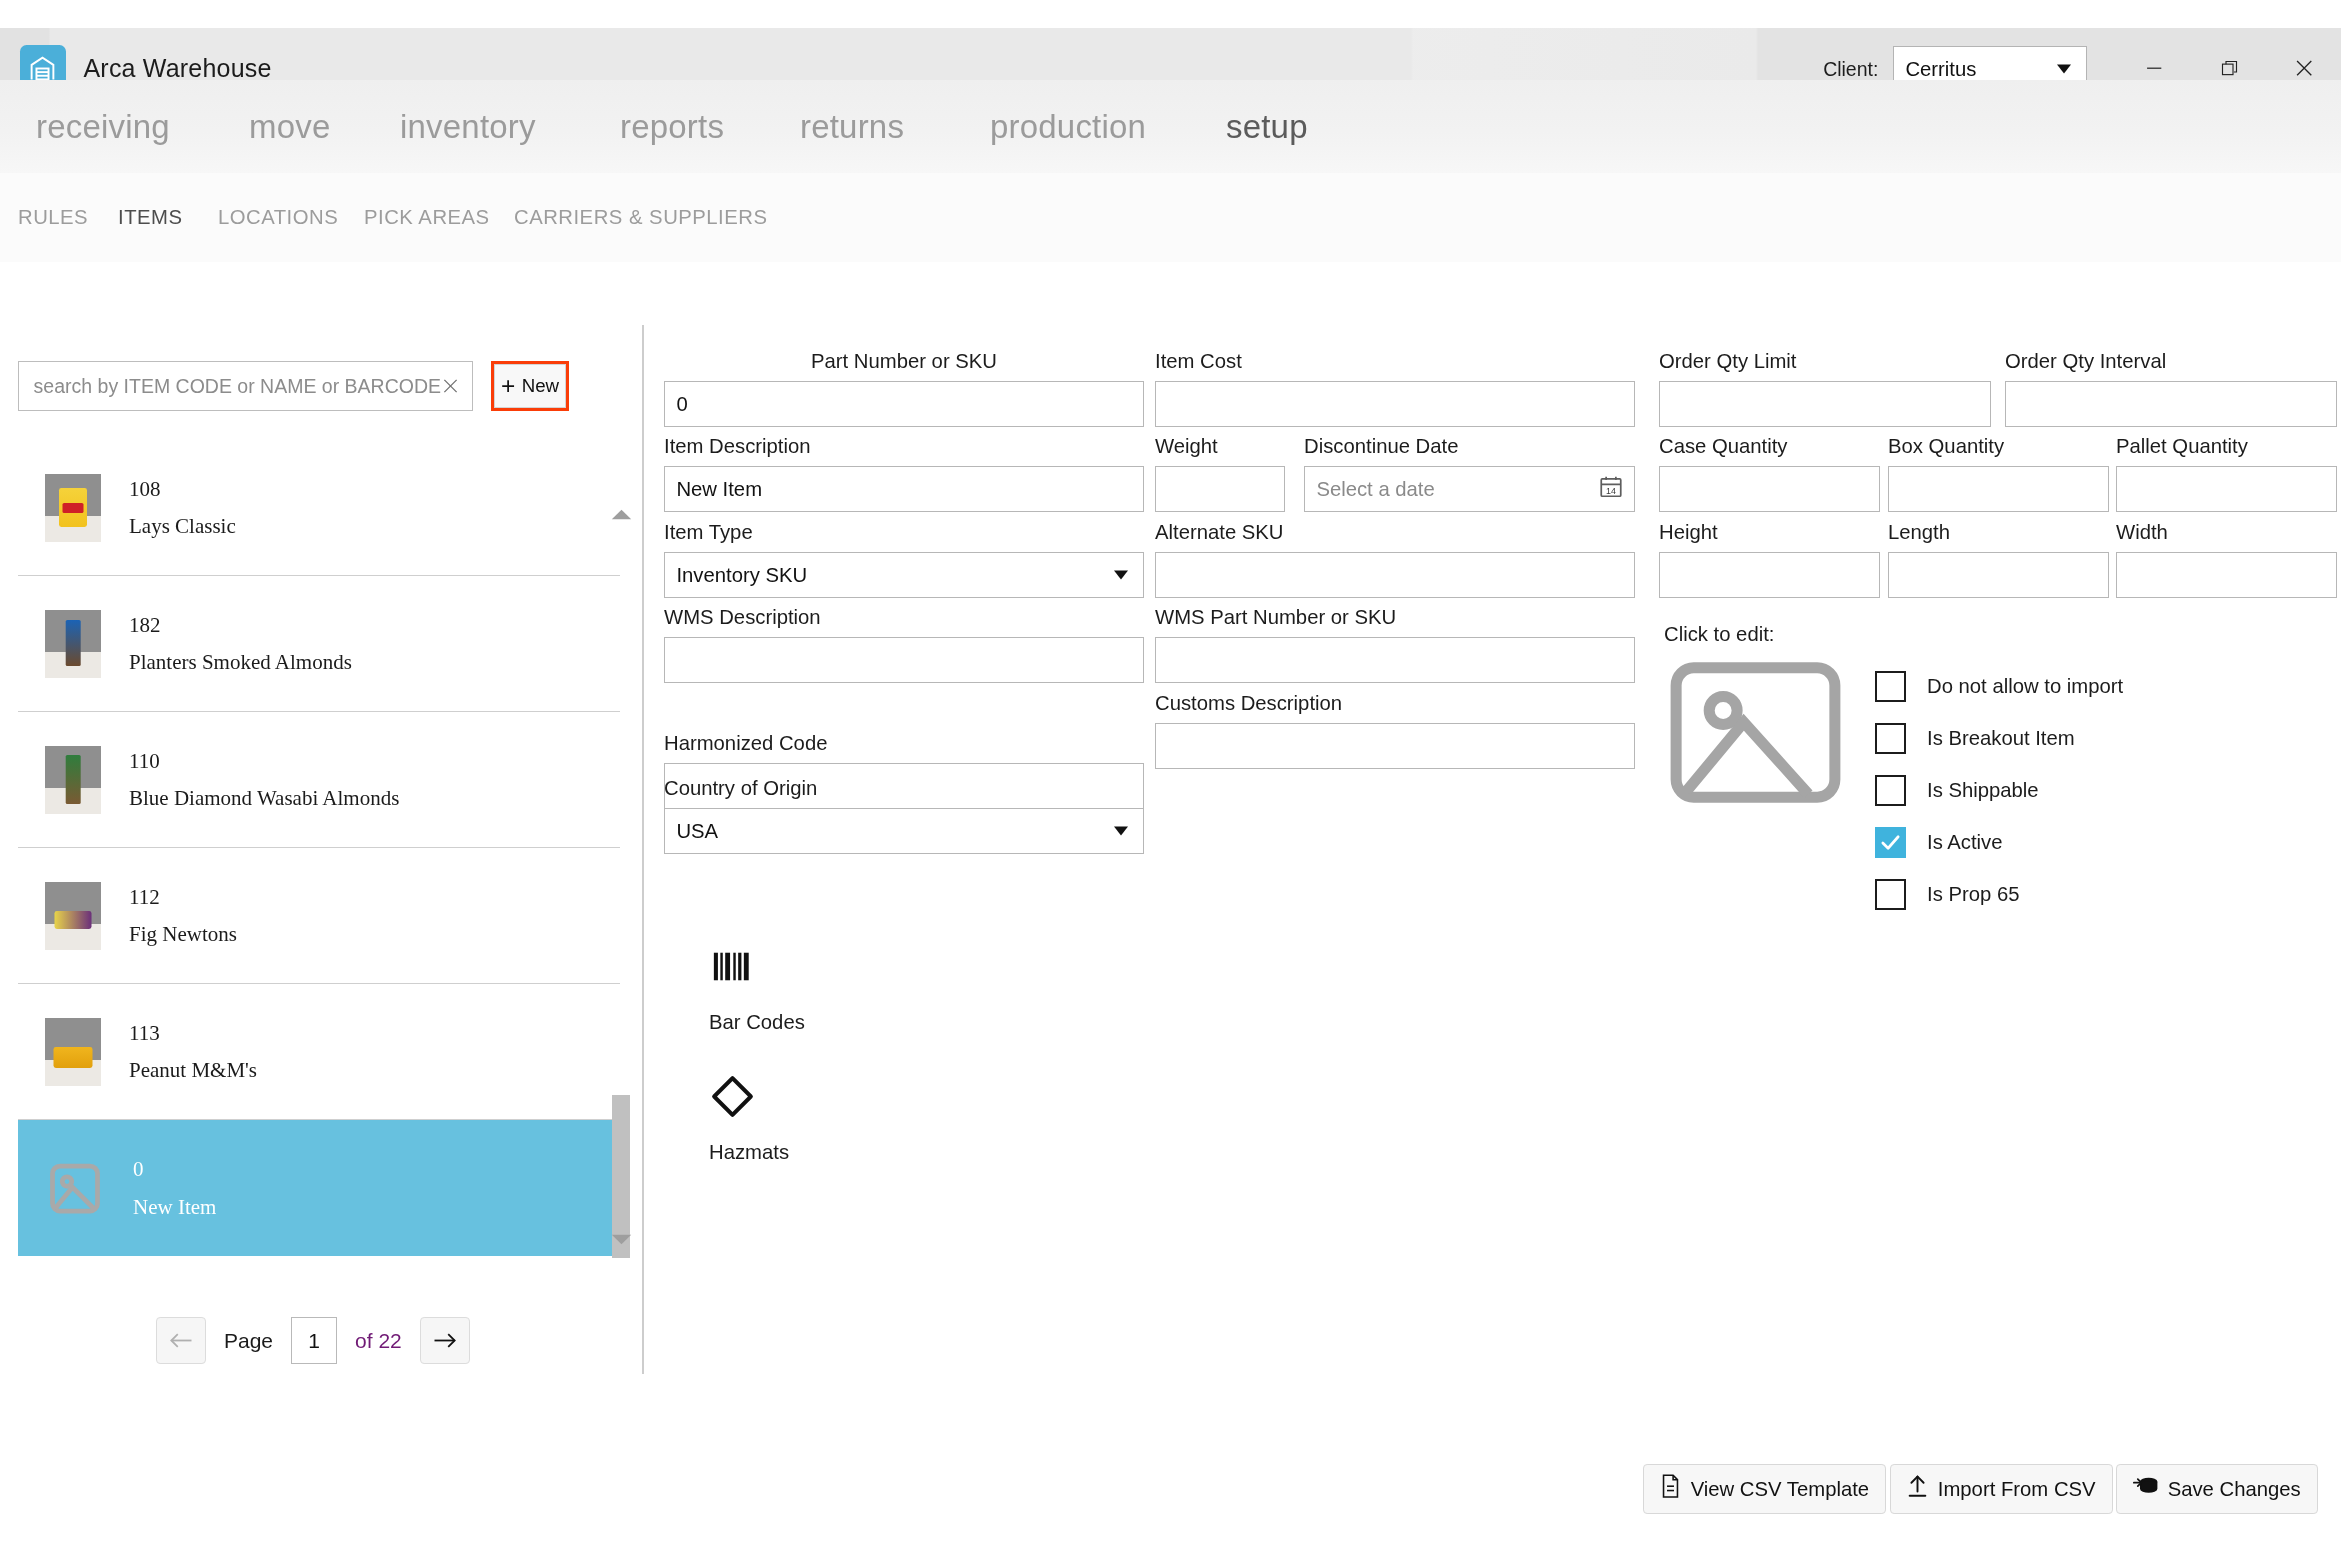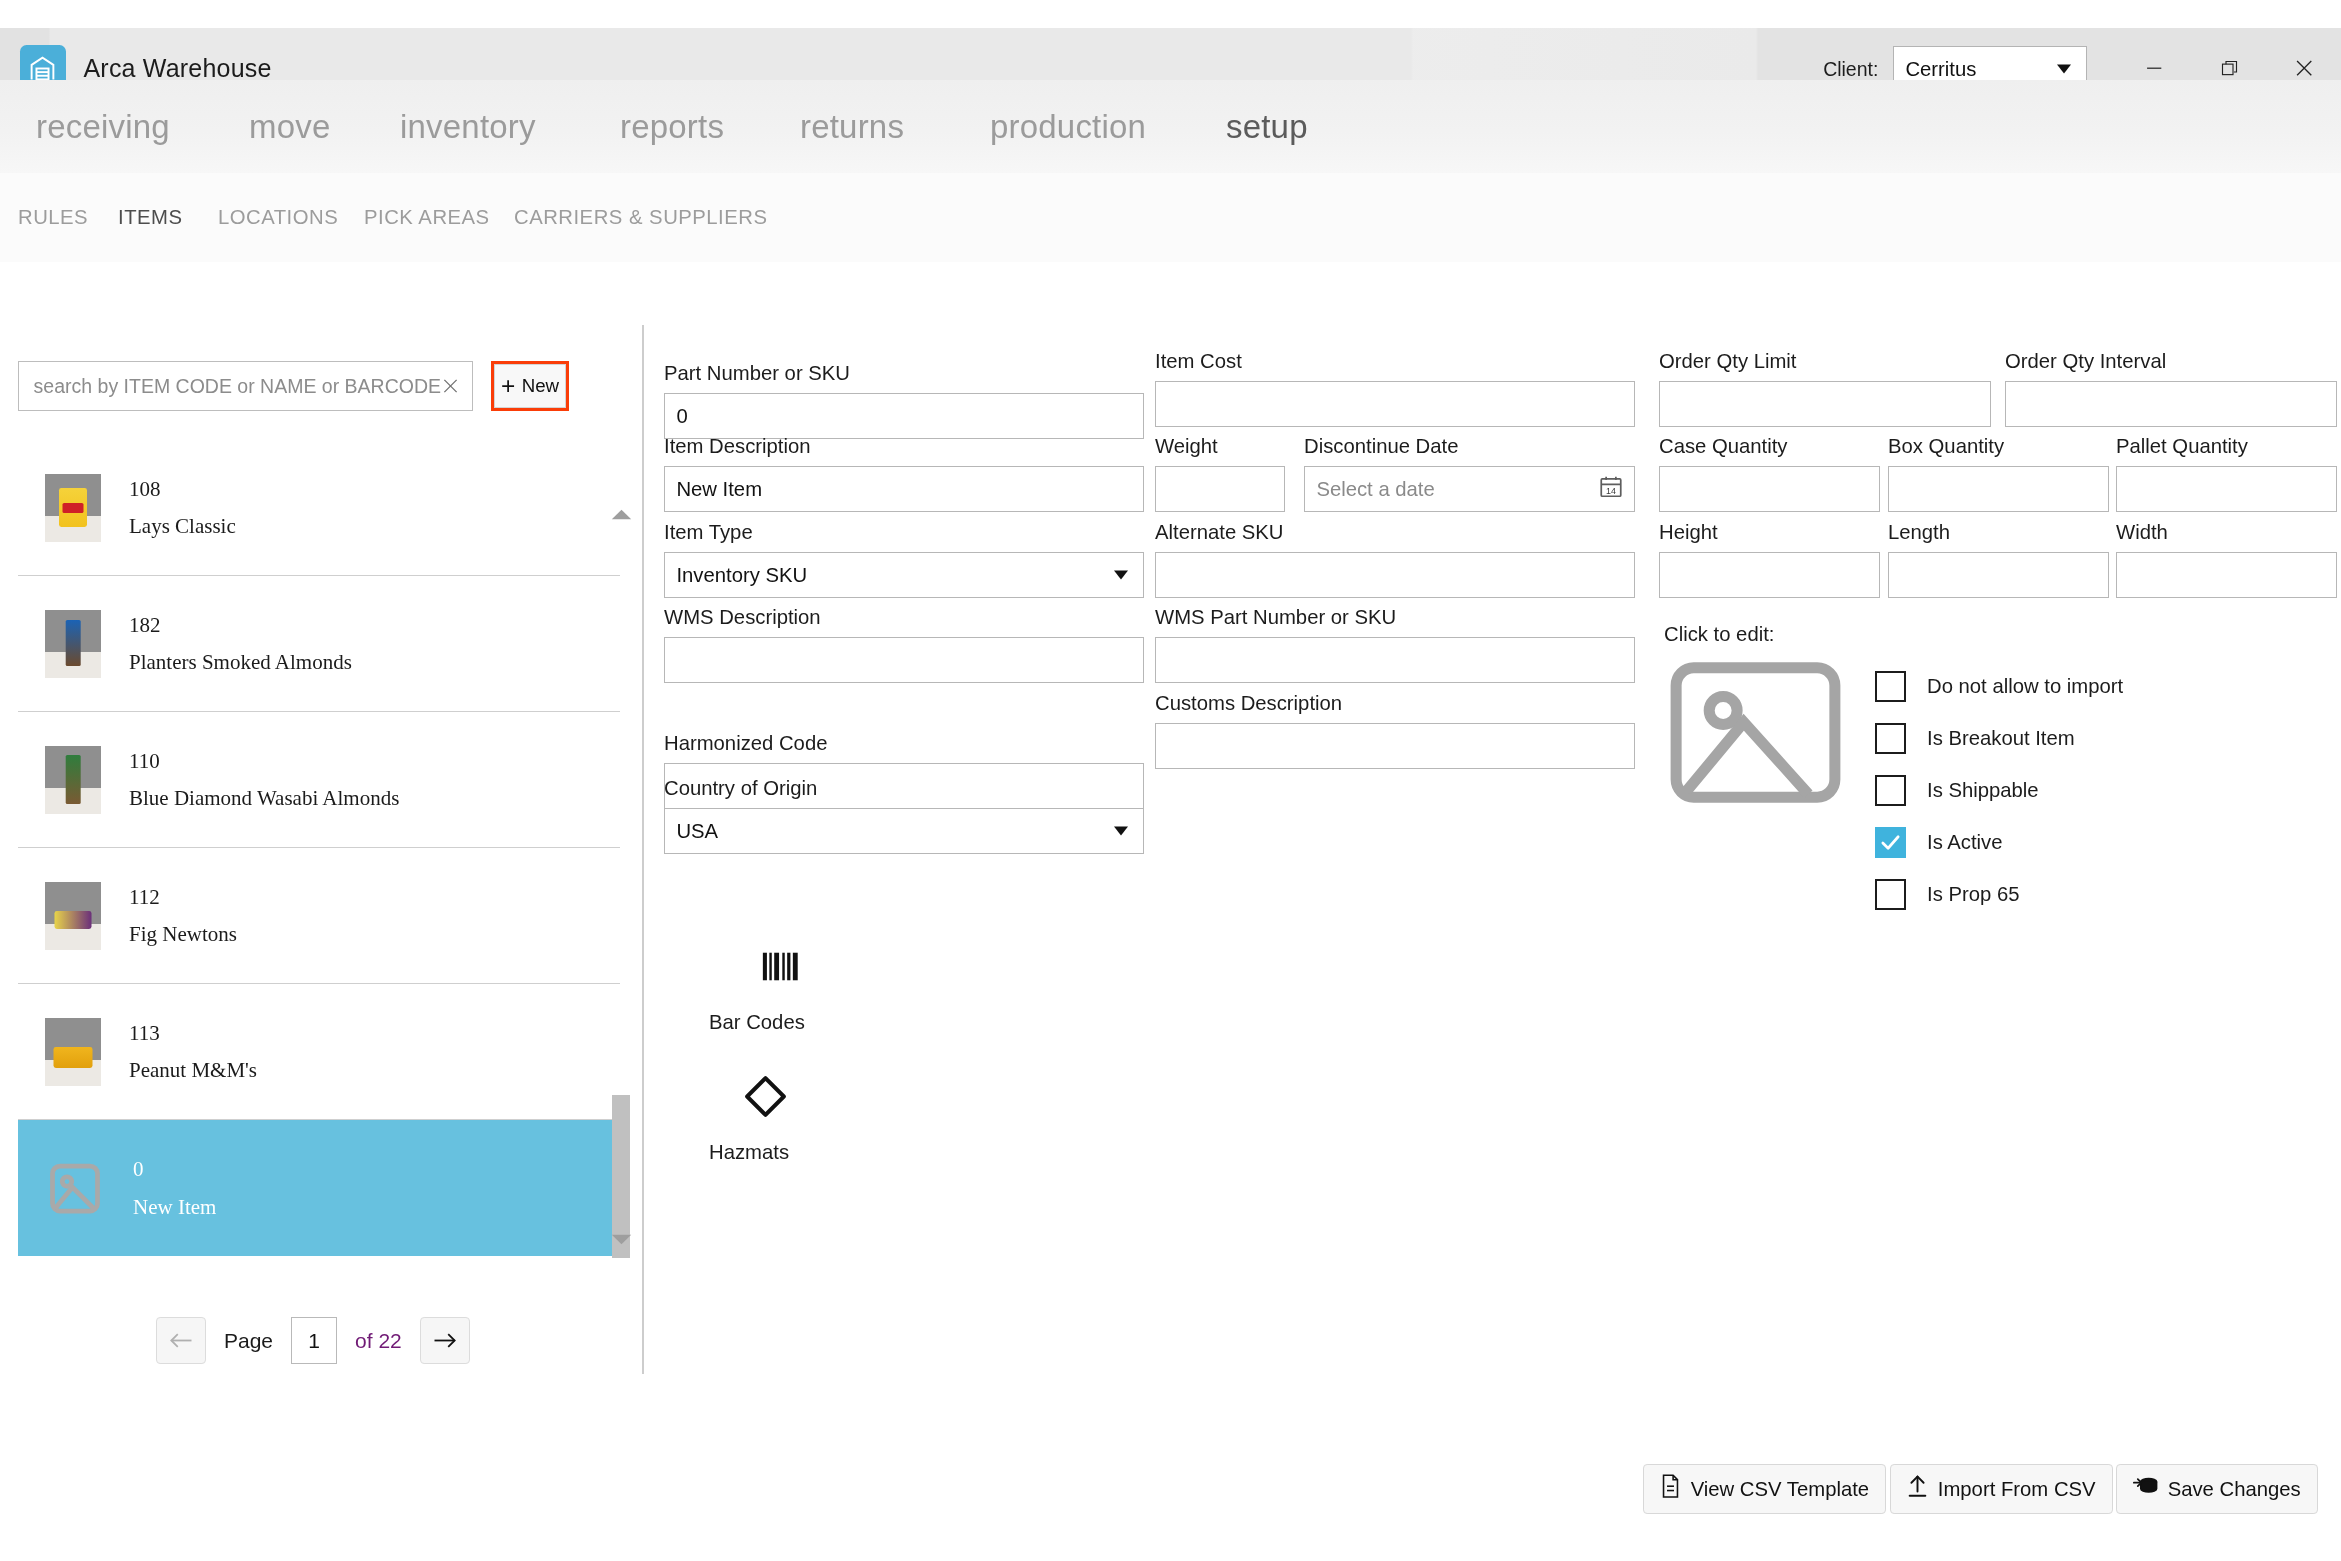--- a/index.html
+++ b/index.html
@@ -153,21 +153,21 @@
   .fld-select { position: relative; }
   .fld-select .caret {
     position: absolute; right: 14.6px; top: 50%; transform: translateY(-50%);
     width: 0; height: 0; border-left: 7.3px solid transparent;
     border-right: 7.3px solid transparent; border-top: 9px solid #111;
   }
   .grp { position: absolute; }
 
   .cal-icon { position: absolute; right: 9.8px; top: 50%; transform: translateY(-50%); }
 
-  .icon-btn { position: absolute; text-align: right; }
+  .icon-btn { position: absolute; text-align: left; }
   .icon-btn .ib-label { font-size: 20.3px; color: #1c1c1c; margin-top: 18px; display: block; }
 
   .edit-label { position: absolute; left: 1664px; top: 623px; font-size: 20.3px; color: #1c1c1c; }
   .img-placeholder {
     position: absolute; left: 1664px; top: 659px; width: 183px; height: 147px;
     display: flex; align-items: center; justify-content: center;
   }
   .cbx-list { position: absolute; left: 1875px; top: 660px; }
   .cbx-row { display: flex; align-items: center; height: 52px; }
   .cbx {
@@ -380,21 +380,21 @@
           <polyline points="21,5 29,13 21,21"></polyline>
       </svg>
     </div>
   </div>
 </div>
 
 <div class="panel-divider"></div>
 
 <div class="form-area">
 
-  <div class="grp" style="left:664px;top:12px;width:480px;">
+  <div class="grp" style="left:664px;top:0px;width:480px;text-align:center;">
     <span class="fld-label">Part Number or SKU</span>
     <div class="fld-input">
         <span>0</span>
       </div>
   </div>
   <div class="grp" style="left:664px;top:85px;width:480px;">
     <span class="fld-label">Item Description</span>
     <div class="fld-input">
         <span>New Item</span>
       </div>

